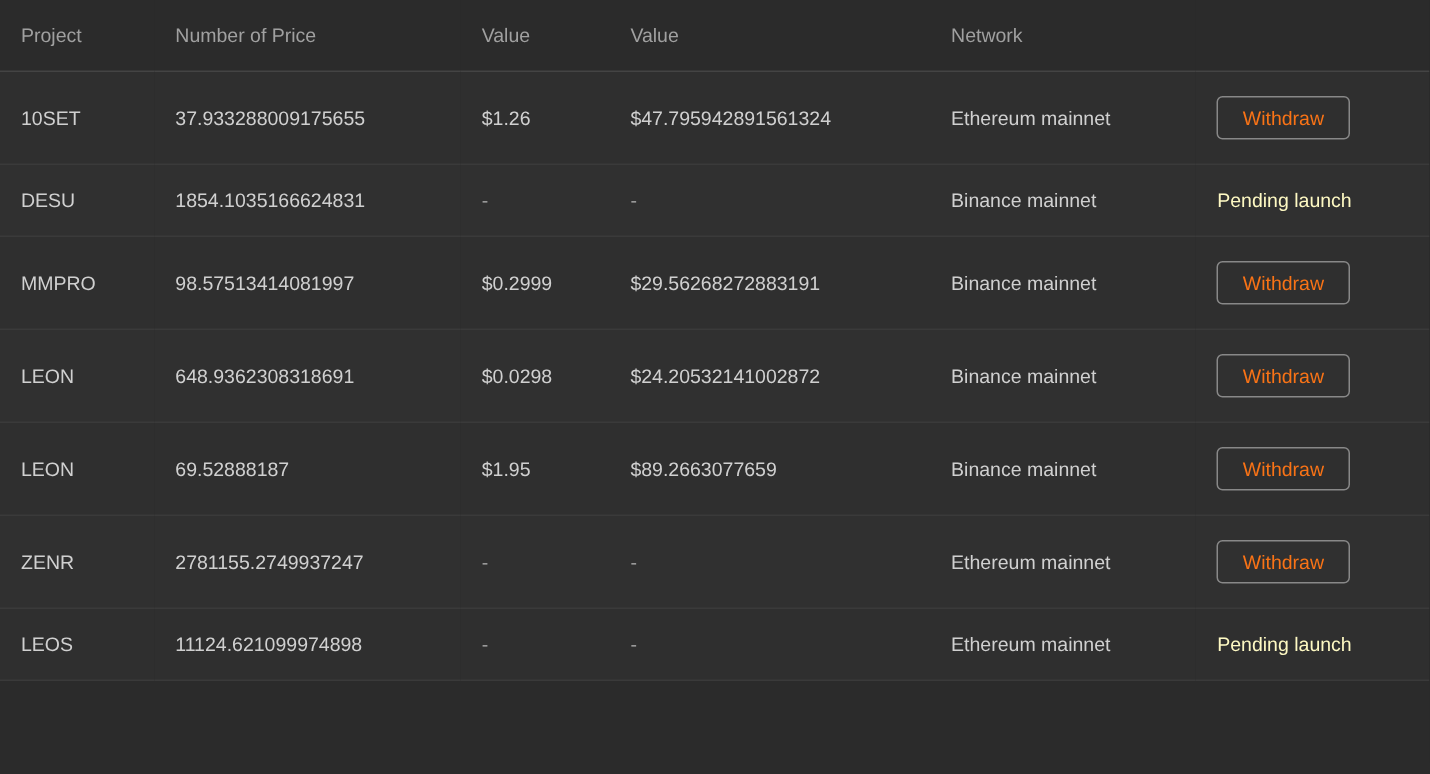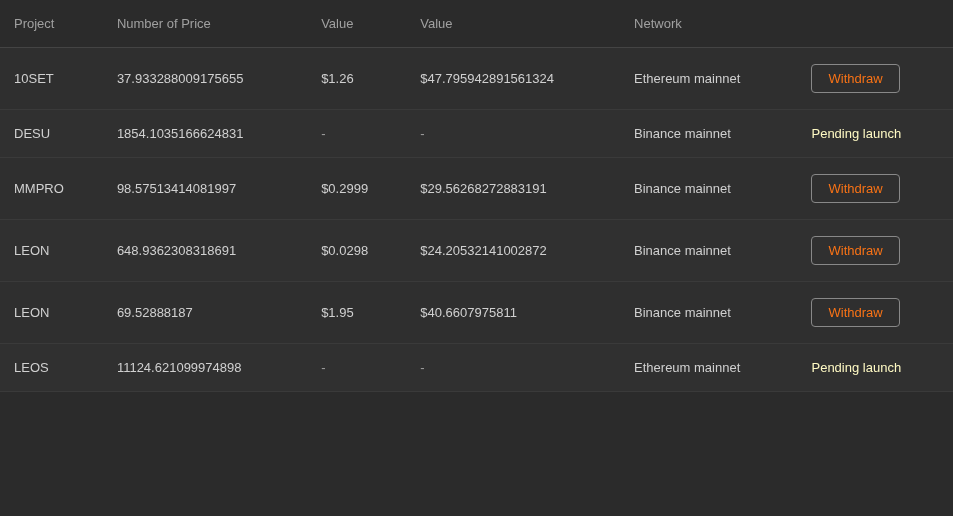--- a/index.html
+++ b/index.html
@@ -122,22 +122,30 @@
           <td>648.9362308318691</td>
           <td>$0.0298</td>
           <td>$24.20532141002872</td>
           <td>Binance mainnet</td>
           <td><button class="withdraw-btn">Withdraw</button></td>
         </tr>
         <tr>
           <td>LEON</td>
           <td>69.52888187</td>
           <td>$1.95</td>
-          <td>$40.6607975811</td>
+          <td>$89.2663077659</td>
           <td>Binance mainnet</td>
+          <td><button class="withdraw-btn">Withdraw</button></td>
+        </tr>
+        <tr>
+          <td>ZENR</td>
+          <td>2781155.2749937247</td>
+          <td class="dash">-</td>
+          <td class="dash">-</td>
+          <td>Ethereum mainnet</td>
           <td><button class="withdraw-btn">Withdraw</button></td>
         </tr>
         <tr>
           <td>LEOS</td>
           <td>11124.621099974898</td>
           <td class="dash">-</td>
           <td class="dash">-</td>
           <td>Ethereum mainnet</td>
           <td><span class="pending-label">Pending launch</span></td>
         </tr>

